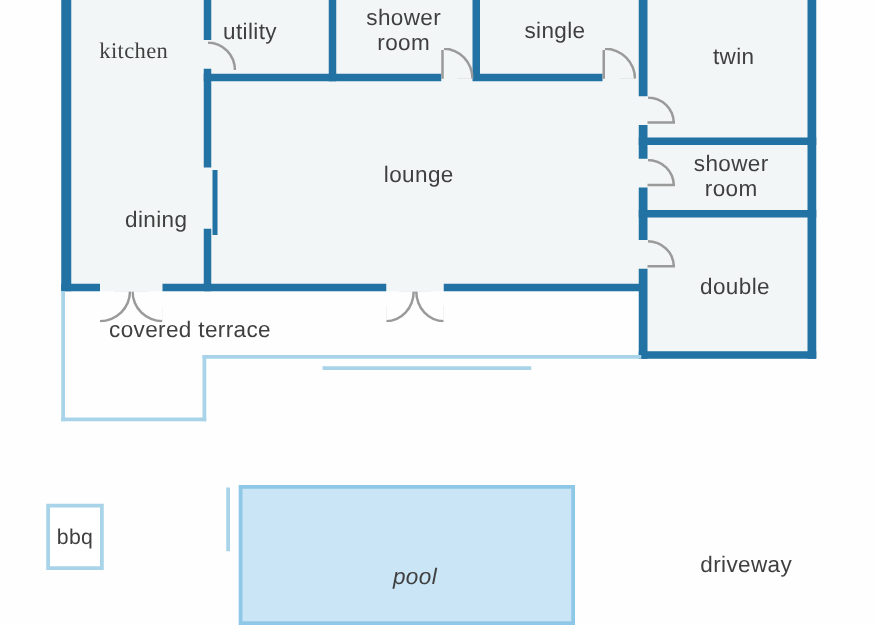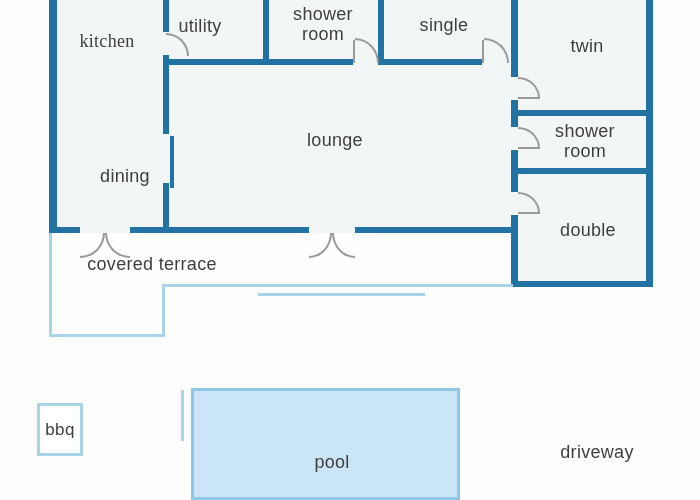--- a/index.html
+++ b/index.html
@@ -82,16 +82,16 @@
   <div class="lbl" style="left:200px;top:26px;">utility</div>
   <div class="lbl wrap" style="left:323px;top:24px;">shower room</div>
   <div class="lbl" style="left:444px;top:25px;">single</div>
   <div class="lbl" style="left:587px;top:46px;">twin</div>
   <div class="lbl" style="left:335px;top:140px;">lounge</div>
   <div class="lbl" style="left:125px;top:176px;">dining</div>
   <div class="lbl wrap" style="left:585px;top:141px;">shower room</div>
   <div class="lbl" style="left:588px;top:230px;">double</div>
   <div class="lbl" style="left:152px;top:264px;">covered terrace</div>
   <div class="lbl" style="left:60px;top:430px;font-size:17px;">bbq</div>
-  <div class="lbl" style="left:332px;top:462px;">pool</div>
+  <div class="lbl" style="left:332px;top:462px;font-style:italic;">pool</div>
   <div class="lbl" style="left:597px;top:452px;text-align:right;">driveway</div>
 
 </div>
 
 </body></html>

